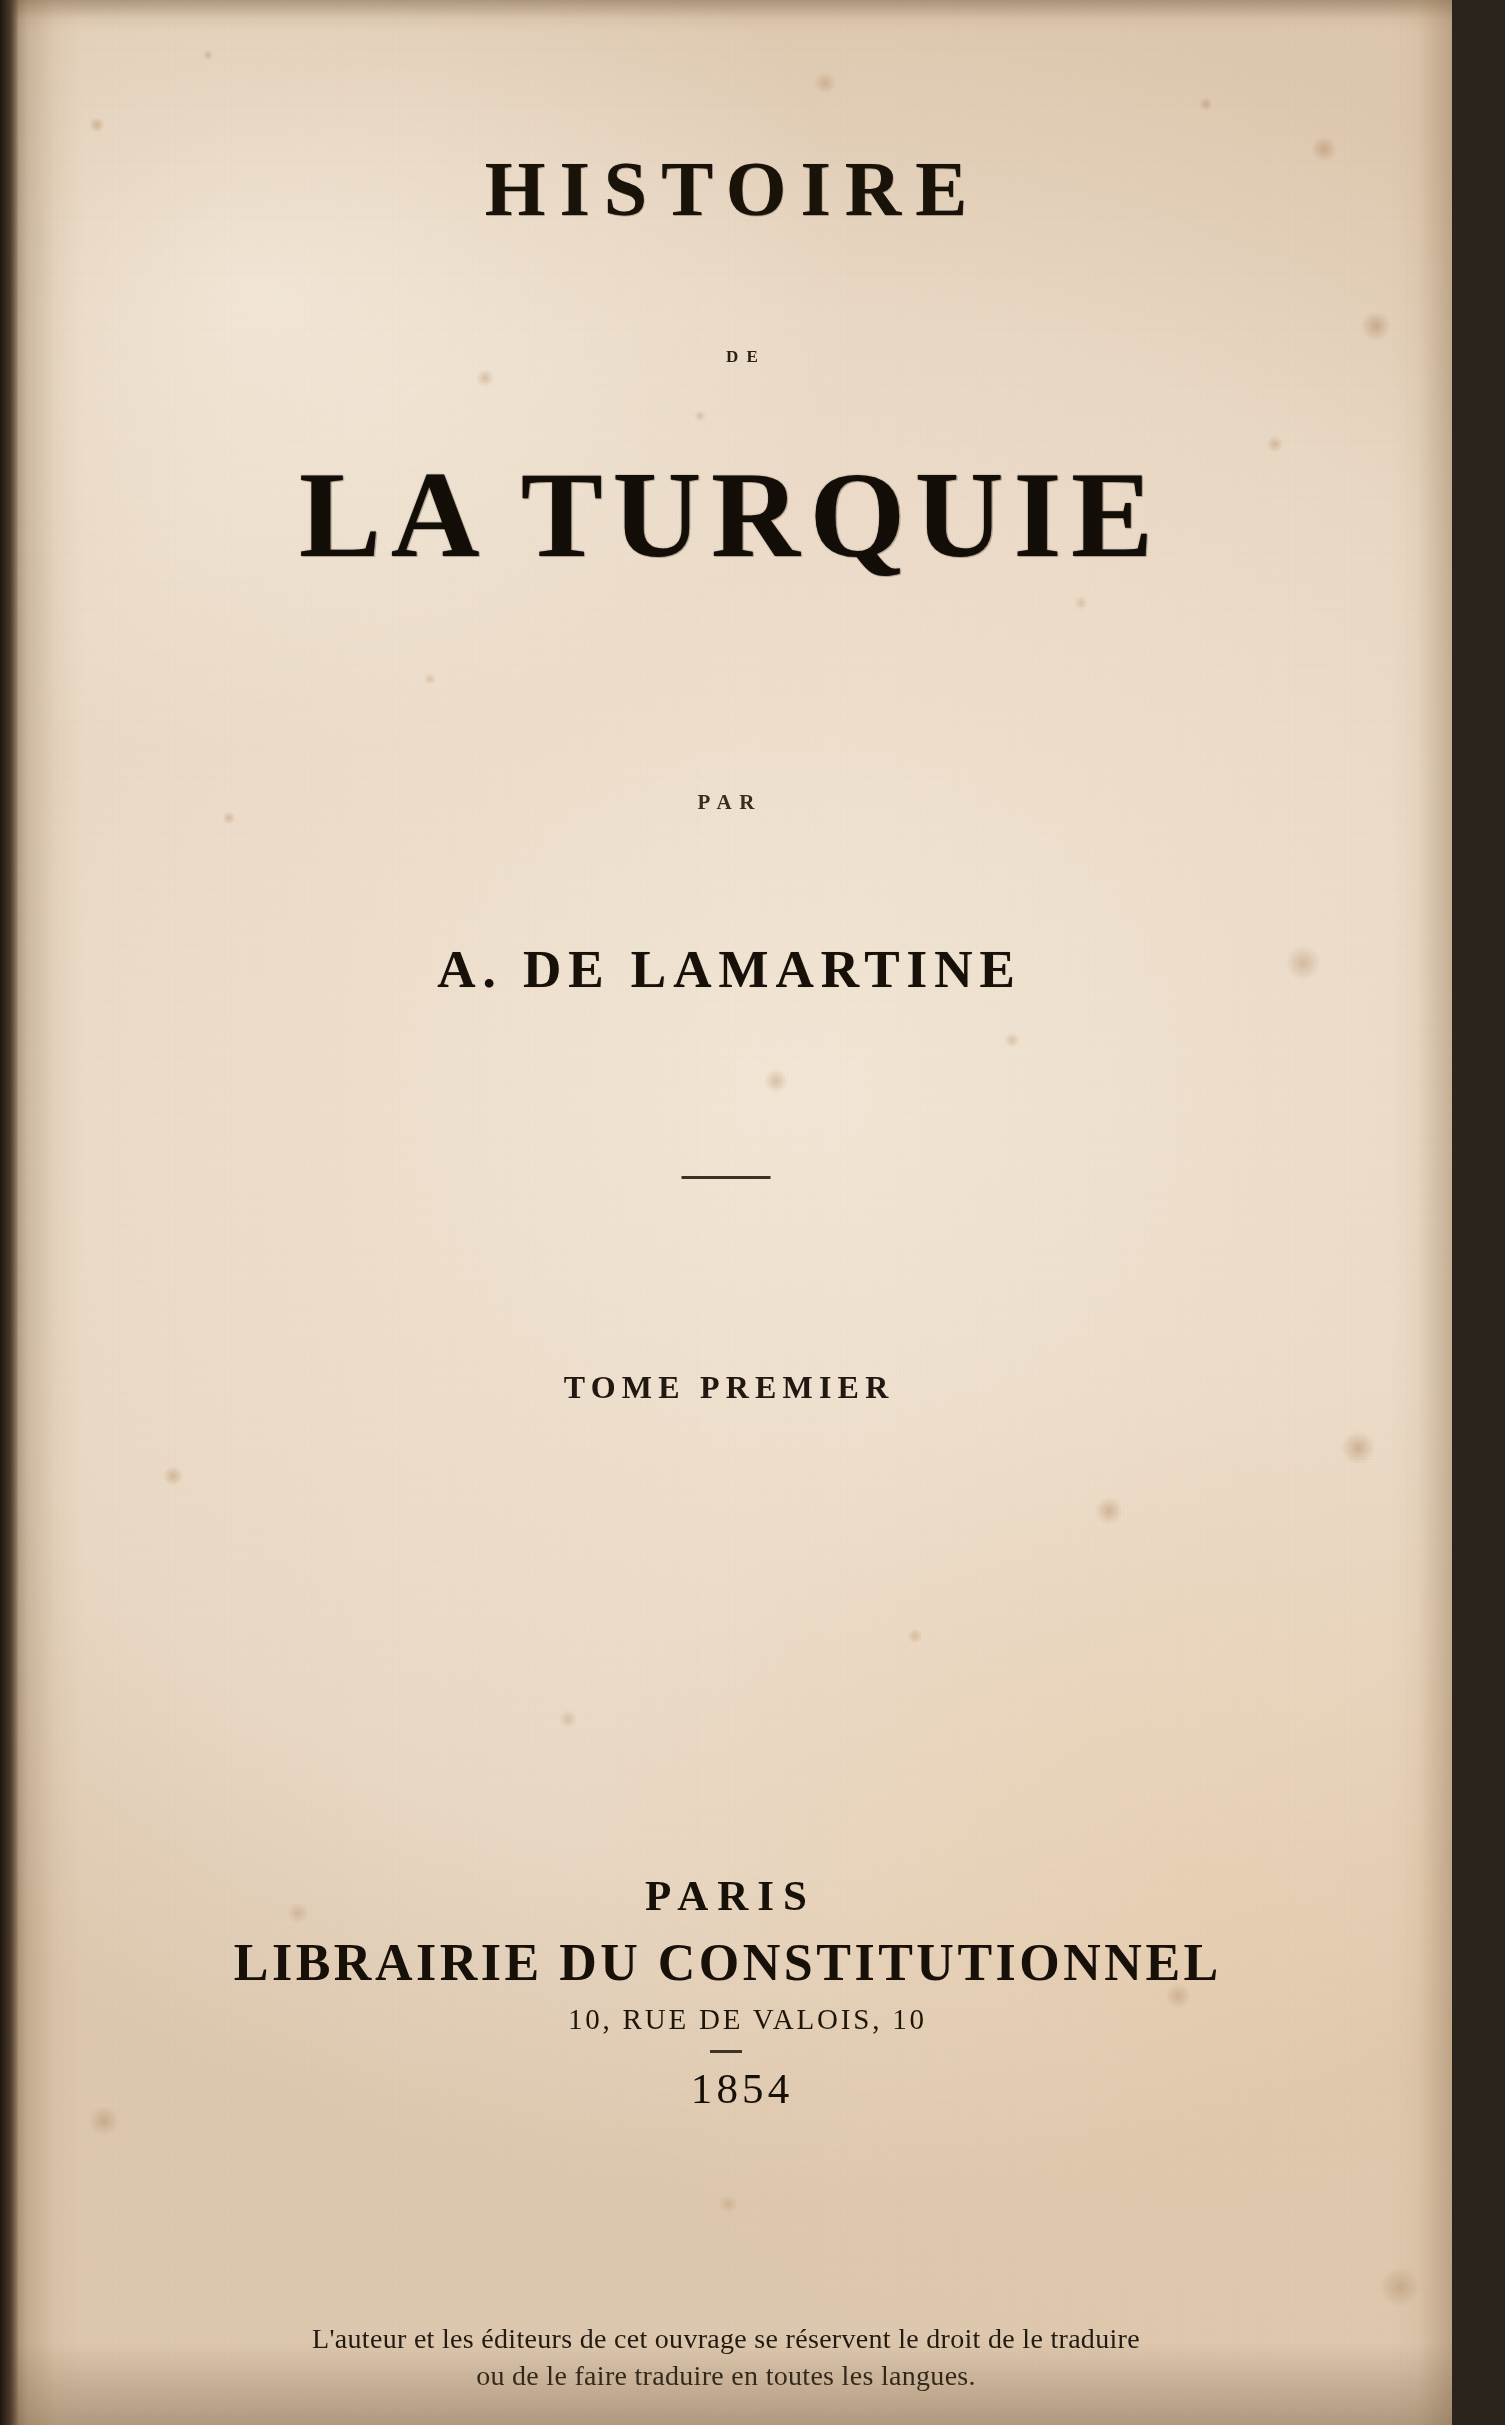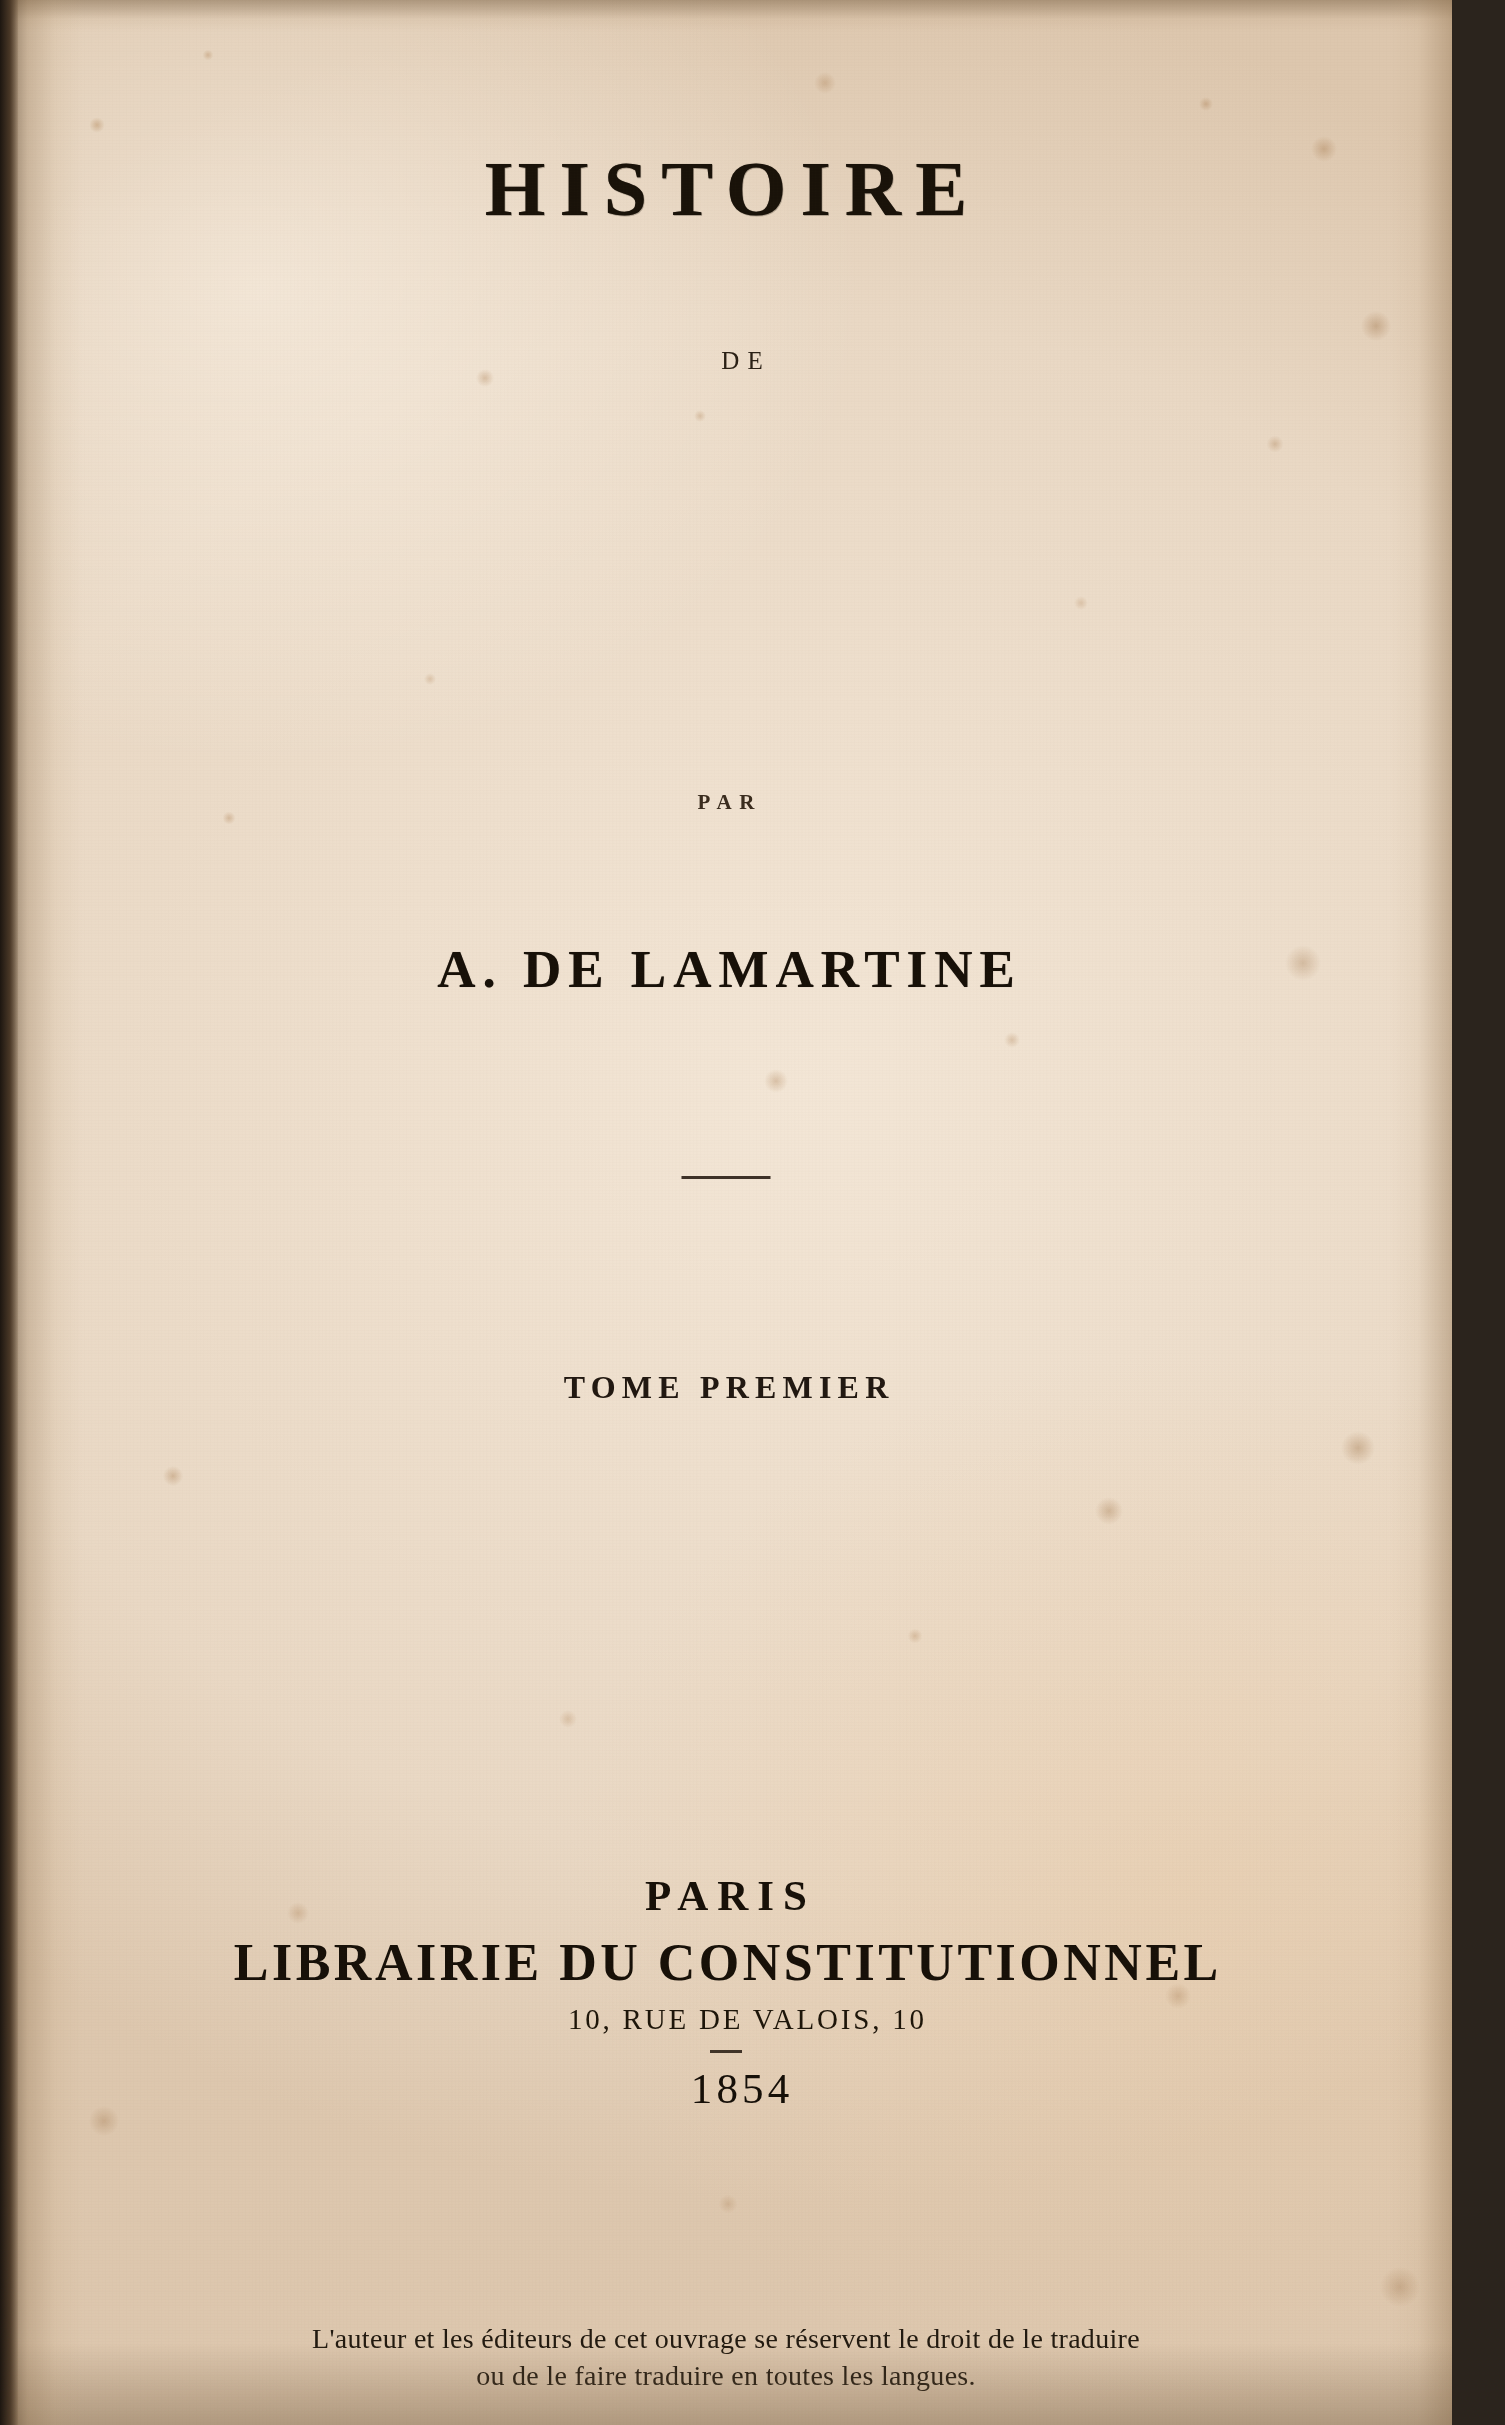--- a/index.html
+++ b/index.html
@@ -127,22 +127,22 @@
     letter-spacing: 14px;
     text-indent: 14px;
     color: #191209;
     text-shadow: 0 0 0.7px rgba(25,18,9,0.55), 0.7px 0.7px 0 rgba(40,30,18,0.25);
   }
 
   .word-de {
     position: absolute;
     top: 347px;
     left: 0; right: 0;
-    font-size: 25px;
-    font-weight: 400;
+    font-size: 17px;
+    font-weight: 700;
     letter-spacing: 8.3px;
     text-indent: 8.3px;
     color: #2a2015;
     padding-left: 32px;
   }
 
   .title-sub {
     position: absolute;
     top: 444px;
     left: 0; right: 0;
@@ -267,20 +267,21 @@
 <body>
 
 <div class="page">
 
   <div class="content">
 
     <div class="title-main">HISTOIRE</div>
 
     <div class="word-de">DE</div>
 
+    <div class="title-sub">LA TURQUIE</div>
 
     <div class="word-par">PAR</div>
 
     <div class="author">A. DE LAMARTINE</div>
 
     <div class="rule-short"></div>
 
     <div class="volume">TOME PREMIER</div>
 
     <div class="imprint">

